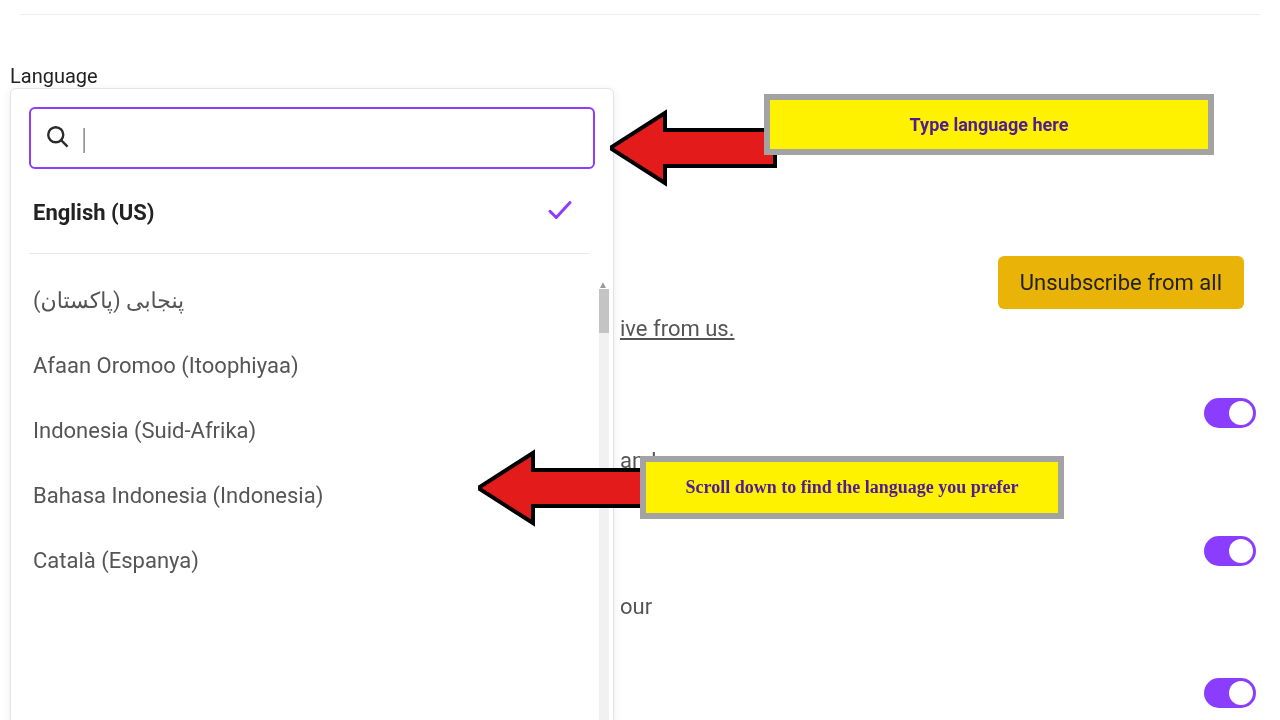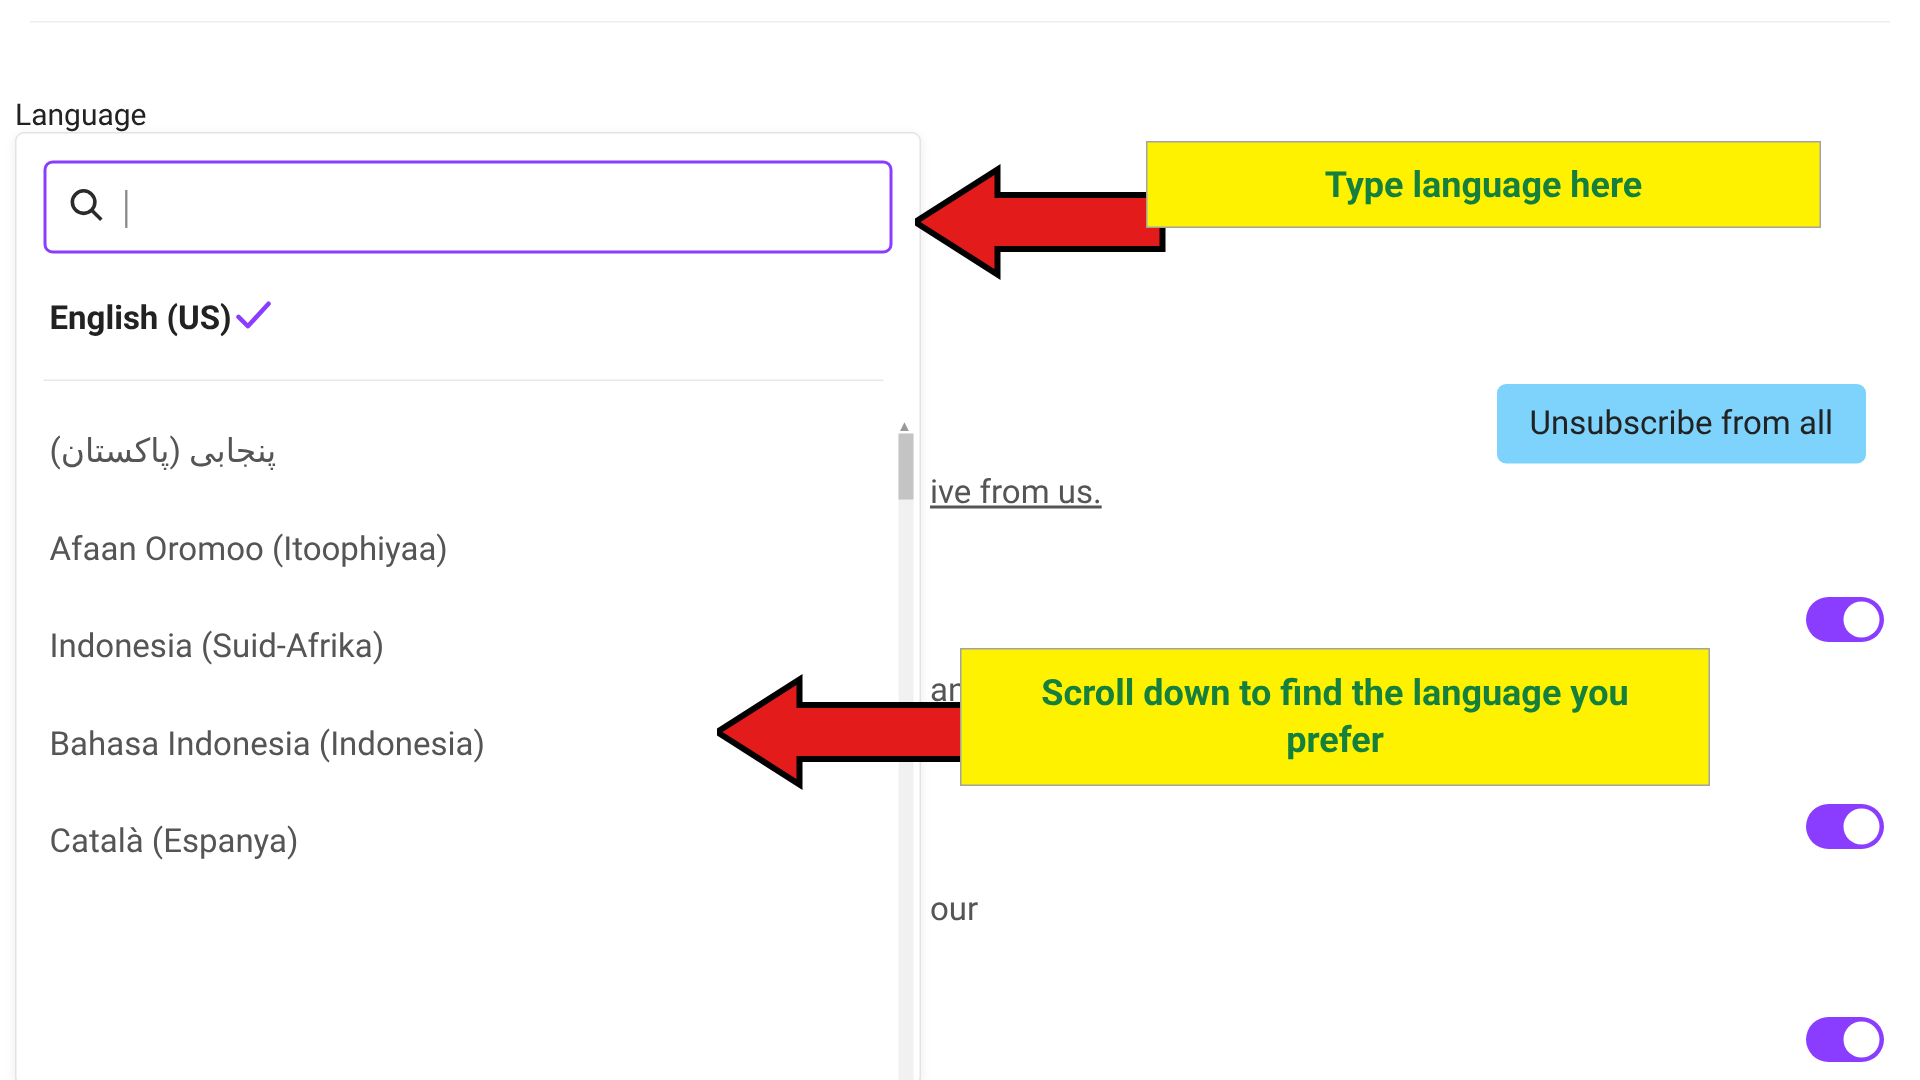--- a/index.html
+++ b/index.html
@@ -43,21 +43,21 @@
   .search-wrap input {
     border: none; outline: none;
     font-size: 28px;
     width: 100%;
     color: #333;
   }
   .cursor-line {
     font-size: 30px; color:#888; font-weight:300;
   }
   .selected-row {
-    display:flex; align-items:center;
+    display:flex; justify-content:space-between; align-items:center;
     padding: 26px 14px 24px 4px;
     border-bottom: 1px solid #e8e8e8;
     margin-right:14px;
   }
   .selected-row .label { font-weight:700; font-size:22px; color:#222; }
   .check-icon svg { width:30px; height:30px; }
   .lang-list { padding: 14px 4px 0 4px; }
   .lang-item {
     font-size: 22px; color:#555;
     padding: 20px 0;
@@ -74,40 +74,40 @@
     position:absolute; top:-10px; left:-1px; width:12px; height:10px;
     color:#999; font-size:10px;
   }
   
   .bg-text {
     position:absolute; left:620px;
     font-size:22px; color:#555;
   }
   .unsub-btn {
     position:absolute; right:36px; top:256px;
-    background:#7dd3fc; color:#222;
+    background:#eab308; color:#222;
     font-size:22px; padding:14px 22px;
     border-radius:6px;
   }
   .toggle {
     position:absolute; right:24px;
     width:52px; height:30px;
     background:#8b3dff; border-radius:16px;
   }
   .toggle::after {
     content:""; position:absolute; right:3px; top:3px;
     width:24px; height:24px; background:#fff; border-radius:50%;
   }
   
   .callout {
     position:absolute;
     background:#fff200;
-    border:1px solid #a3a3a3;
+    border:6px solid #a3a3a3;
     padding:14px 28px;
-    font-weight:700; font-size:24px; color:#15803d;
+    font-weight:700; font-size:18px; color:#4c1d95;
     text-align:center;
   }
   .arrow {
     position:absolute;
   }
   .arrow svg { display:block; }
 </style>
 </head>
 <body>
 
@@ -166,13 +166,13 @@
     <polygon points="0,40 55,5 55,22 165,22 165,58 55,58 55,75" fill="#e31b1b" stroke="#000" stroke-width="4"></polygon>
   </svg>
 </div>
 <div class="arrow" style="left:478px; top:448px;">
   <svg width="170" height="80" viewBox="0 0 170 80">
     <polygon points="0,40 55,5 55,22 165,22 165,58 55,58 55,75" fill="#e31b1b" stroke="#000" stroke-width="4"></polygon>
   </svg>
 </div>
 
 <div class="callout" style="left:764px; top:94px; width:450px;">Type language here</div>
-<div class="callout" style="left:640px; top:432px; width:500px; line-height:1.3;">Scroll down to find the language you prefer</div>
+<div class="callout" style="left:640px; top:456px; width:424px; line-height:1.3;font-family:Liberation Serif, serif;">Scroll down to find the language you prefer</div>
 
 </body></html>

